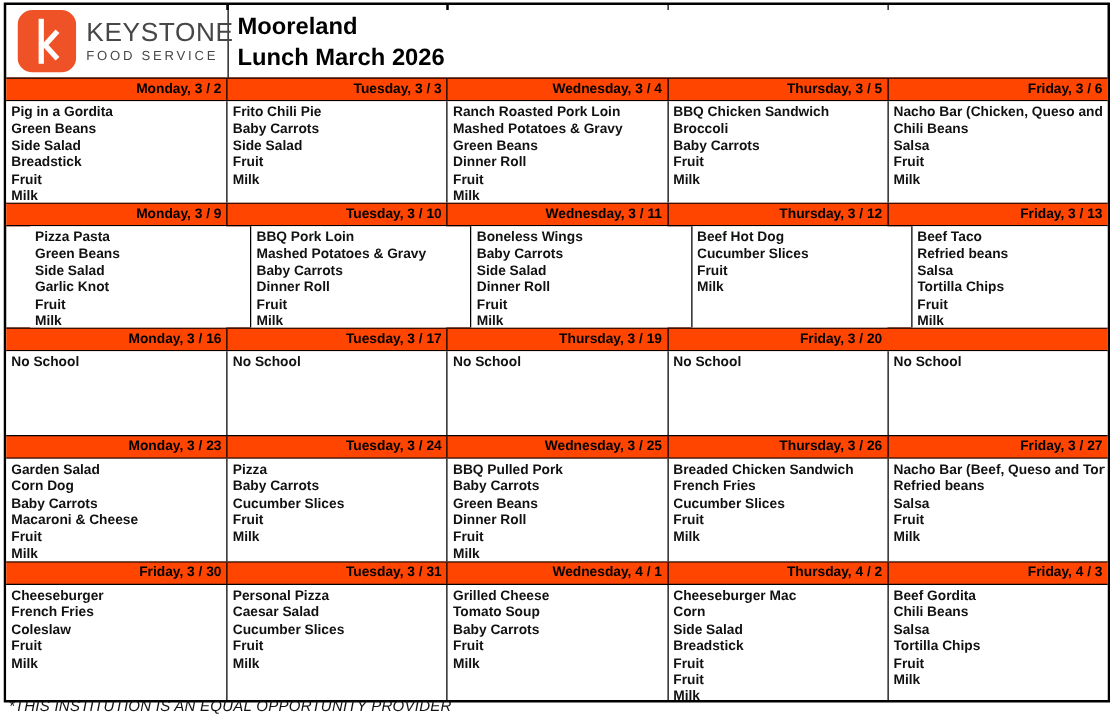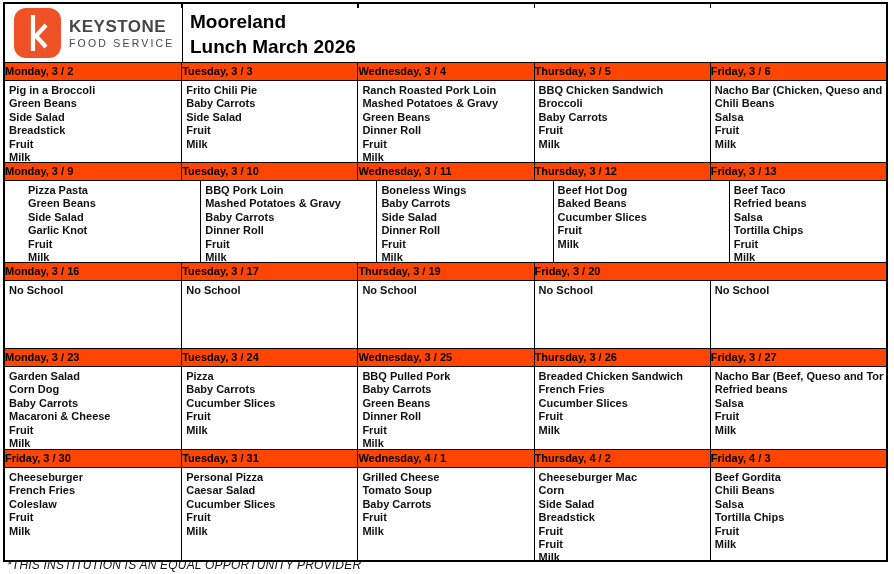--- a/index.html
+++ b/index.html
@@ -14,33 +14,33 @@
   }
   
   .header-row{display:flex;height:58px;position:relative;}
   .tick{position:absolute;top:0;width:1.5px;height:4px;background:#000;}
   .logo-cell{
     width:178px;box-sizing:border-box;border-right:1.5px solid #000;
     display:flex;align-items:center;padding-left:9px;gap:8px;flex-shrink:0;
   }
   .logo-mark{width:47px;height:50px;flex-shrink:0;}
   .brand-text{display:flex;flex-direction:column;line-height:1;color:#474747;}
-  .brand-line1{font-size:17px;font-weight:700;letter-spacing:.5px;}
+  .brand-line1{font-size:21px;font-weight:400;letter-spacing:.5px;}
   .brand-line2{font-size:10.5px;letter-spacing:2.2px;margin-top:3px;}
   .title-cell{flex:1;padding:5px 0 16px 7px;}
   .title-line{font-size:19px;font-weight:bold;color:#000;line-height:25px;white-space:nowrap;}
   
   .date-row{
     display:grid;grid-template-columns:repeat(5,1fr);
     background:var(--bar-orange,#FF4500);
     border-top:1.5px solid #000;border-bottom:1.5px solid #000;
     height:17px;box-sizing:content-box;
   }
   .date-cell{
-    font-size:11px;font-weight:bold;color:#000;
+    text-align:right;font-size:11px;font-weight:bold;color:#000;
     line-height:17px;padding-right:4px;overflow:hidden;white-space:nowrap;
     box-sizing:border-box;
   }
   .date-cell + .date-cell{border-left:1.5px solid #000;}
   .content-row{display:grid;grid-template-columns:repeat(5,1fr);}
   .content-row.week-0 .menu-cell{height:81px;}
   .content-row.week-1 .menu-cell{height:81px;margin-left:19px;}
   .content-row.week-2 .menu-cell{height:67px;}
   .content-row.week-3 .menu-cell{height:82px;}
   .content-row.week-4 .menu-cell{height:92px;}
@@ -86,21 +86,21 @@
   <div id="weeks-container">
       <div class="date-row">
         <div class="date-cell">Monday, 3 / 2</div>
         <div class="date-cell">Tuesday, 3 / 3</div>
         <div class="date-cell">Wednesday, 3 / 4</div>
         <div class="date-cell">Thursday, 3 / 5</div>
         <div class="date-cell">Friday, 3 / 6</div>
       </div>
       <div class="content-row week-0">
         <div class="menu-cell">
-          <div class="menu-item">Pig in a Broccoli</div>
+          <div class="menu-item">Pig in a Gordita</div>
           <div class="menu-item">Green Beans</div>
           <div class="menu-item">Side Salad</div>
           <div class="menu-item">Breadstick</div>
           <div class="menu-item">Fruit</div>
           <div class="menu-item">Milk</div>
         </div>
         <div class="menu-cell">
           <div class="menu-item">Frito Chili Pie</div>
           <div class="menu-item">Baby Carrots</div>
           <div class="menu-item">Side Salad</div>
@@ -157,21 +157,20 @@
         <div class="menu-cell">
           <div class="menu-item">Boneless Wings</div>
           <div class="menu-item">Baby Carrots</div>
           <div class="menu-item">Side Salad</div>
           <div class="menu-item">Dinner Roll</div>
           <div class="menu-item">Fruit</div>
           <div class="menu-item">Milk</div>
         </div>
         <div class="menu-cell">
           <div class="menu-item">Beef Hot Dog</div>
-          <div class="menu-item">Baked Beans</div>
           <div class="menu-item">Cucumber Slices</div>
           <div class="menu-item">Fruit</div>
           <div class="menu-item">Milk</div>
         </div>
         <div class="menu-cell">
           <div class="menu-item">Beef Taco</div>
           <div class="menu-item">Refried beans</div>
           <div class="menu-item">Salsa</div>
           <div class="menu-item">Tortilla Chips</div>
           <div class="menu-item">Fruit</div>

